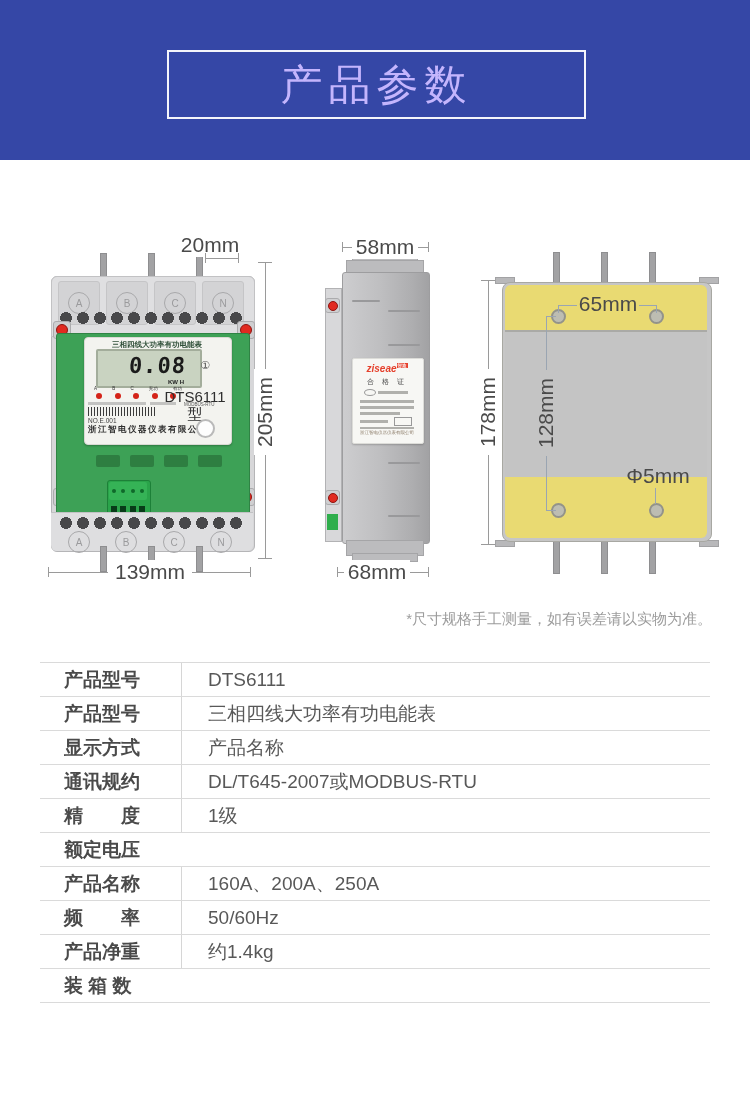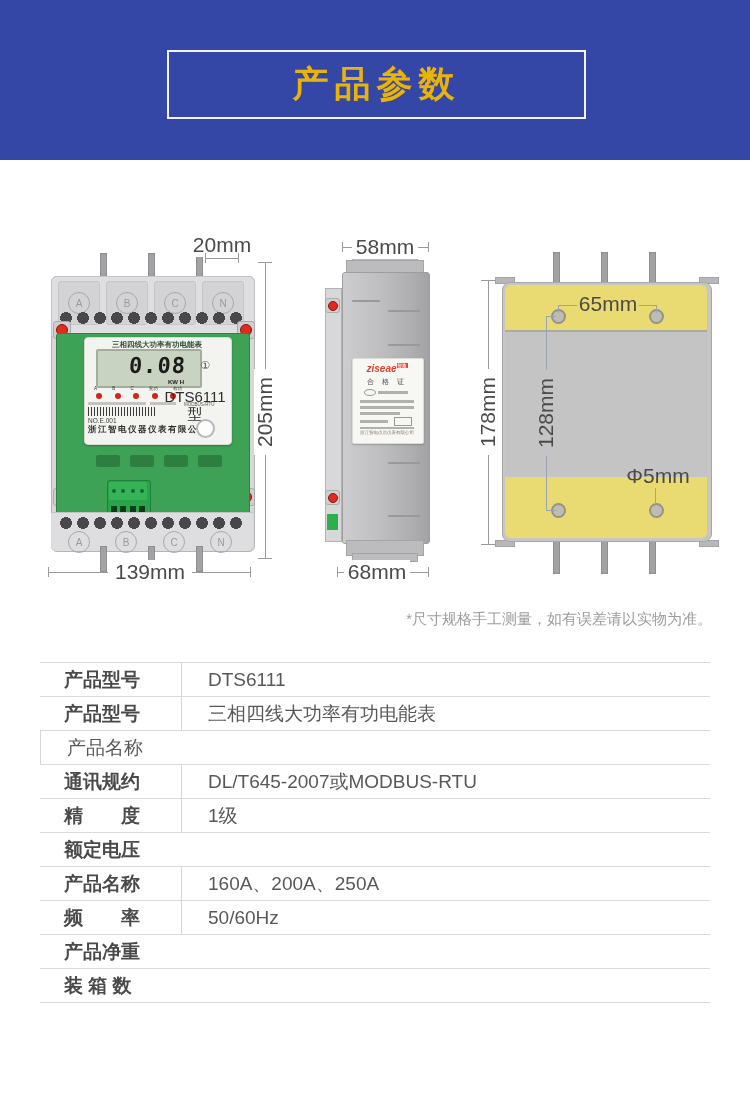--- a/index.html
+++ b/index.html
@@ -4,21 +4,21 @@
 <style>
   html,body{margin:0;padding:0;background:#fff;}
   #page{position:relative;width:750px;height:1110px;background:#fff;overflow:hidden;
         font-family:"Liberation Sans","DejaVu Sans",sans-serif;}
   .abs{position:absolute;}
 
   
   .hdr{left:0;top:0;width:750px;height:160px;background:#3547a6;}
   .hdr-box{left:167px;top:50px;width:415px;height:65px;border:2px solid rgba(255,255,255,.95);
            display:flex;align-items:center;justify-content:center;}
-  .hdr-title{color:#eab308;font-size:36px;font-weight:bold;letter-spacing:6px;}
+  .hdr-title{color:#c4b5fd;font-size:42px;font-weight:normal;letter-spacing:6px;}
 
   
   .dim-t{color:#4a4a4a;font-size:21px;text-align:center;background:#fff;line-height:24px;}
   .lineh{height:1px;background:#9a9a9a;}
   .linev{width:1px;background:#9a9a9a;}
   .tickv{width:1px;height:10px;background:#9a9a9a;}
   .tickh{width:14px;height:1px;background:#9a9a9a;}
   .rot{display:flex;align-items:center;justify-content:center;transform:rotate(-90deg);}
 
   
@@ -197,21 +197,21 @@
     <div class="abs dotrow" style="top:517px;"></div>
     <div class="abs t-circ" style="left:68px;top:531px;">A</div>
     <div class="abs t-circ" style="left:115px;top:531px;">B</div>
     <div class="abs t-circ" style="left:163px;top:531px;">C</div>
     <div class="abs t-circ" style="left:210px;top:531px;">N</div>
 
     <div class="abs prong" style="left:100px;top:546px;height:24px;"></div>
     <div class="abs prong" style="left:148px;top:546px;height:24px;"></div>
     <div class="abs prong" style="left:196px;top:546px;height:24px;"></div>
 
-    <div class="abs dim-t" style="left:192px;top:233px;width:60px;">20mm</div>
+    <div class="abs dim-t" style="left:180px;top:233px;width:60px;">20mm</div>
     <div class="abs lineh" style="left:205px;top:258px;width:33px;"></div>
     <div class="abs tickv" style="left:205px;top:253px;"></div>
     <div class="abs tickv" style="left:238px;top:253px;"></div>
 
     <div class="abs linev" style="left:265px;top:262px;height:296px;"></div>
     <div class="abs tickh" style="left:258px;top:262px;"></div>
     <div class="abs tickh" style="left:258px;top:558px;"></div>
     <div class="abs dim-t rot" style="left:222px;top:401px;width:86px;height:22px;">205mm</div>
 
     <div class="abs lineh" style="left:48px;top:572px;width:202px;"></div>
@@ -309,20 +309,21 @@
   <div class="abs spec">
     <div class="t-row">
       <span class="t-label">产品型号</span>
       <span class="t-value">DTS6111</span>
     </div>
     <div class="t-row">
       <span class="t-label">产品型号</span>
       <span class="t-value">三相四线大功率有功电能表</span>
     </div>
     <div class="t-row">
+      <span class="t-label">显示方式</span>
       <span class="t-value">产品名称</span>
     </div>
     <div class="t-row">
       <span class="t-label">通讯规约</span>
       <span class="t-value">DL/T645-2007或MODBUS-RTU</span>
     </div>
     <div class="t-row">
       <span class="t-label">精　　度</span>
       <span class="t-value">1级</span>
     </div>
@@ -332,19 +333,20 @@
     <div class="t-row">
       <span class="t-label">产品名称</span>
       <span class="t-value">160A、200A、250A</span>
     </div>
     <div class="t-row">
       <span class="t-label">频　　率</span>
       <span class="t-value">50/60Hz</span>
     </div>
     <div class="t-row">
       <span class="t-label">产品净重</span>
+      <span class="t-value">约1.4kg</span>
     </div>
     <div class="t-row">
       <span class="t-label">装 箱 数</span>
     </div>
   </div>
 
 </div>
 
 </body></html>

